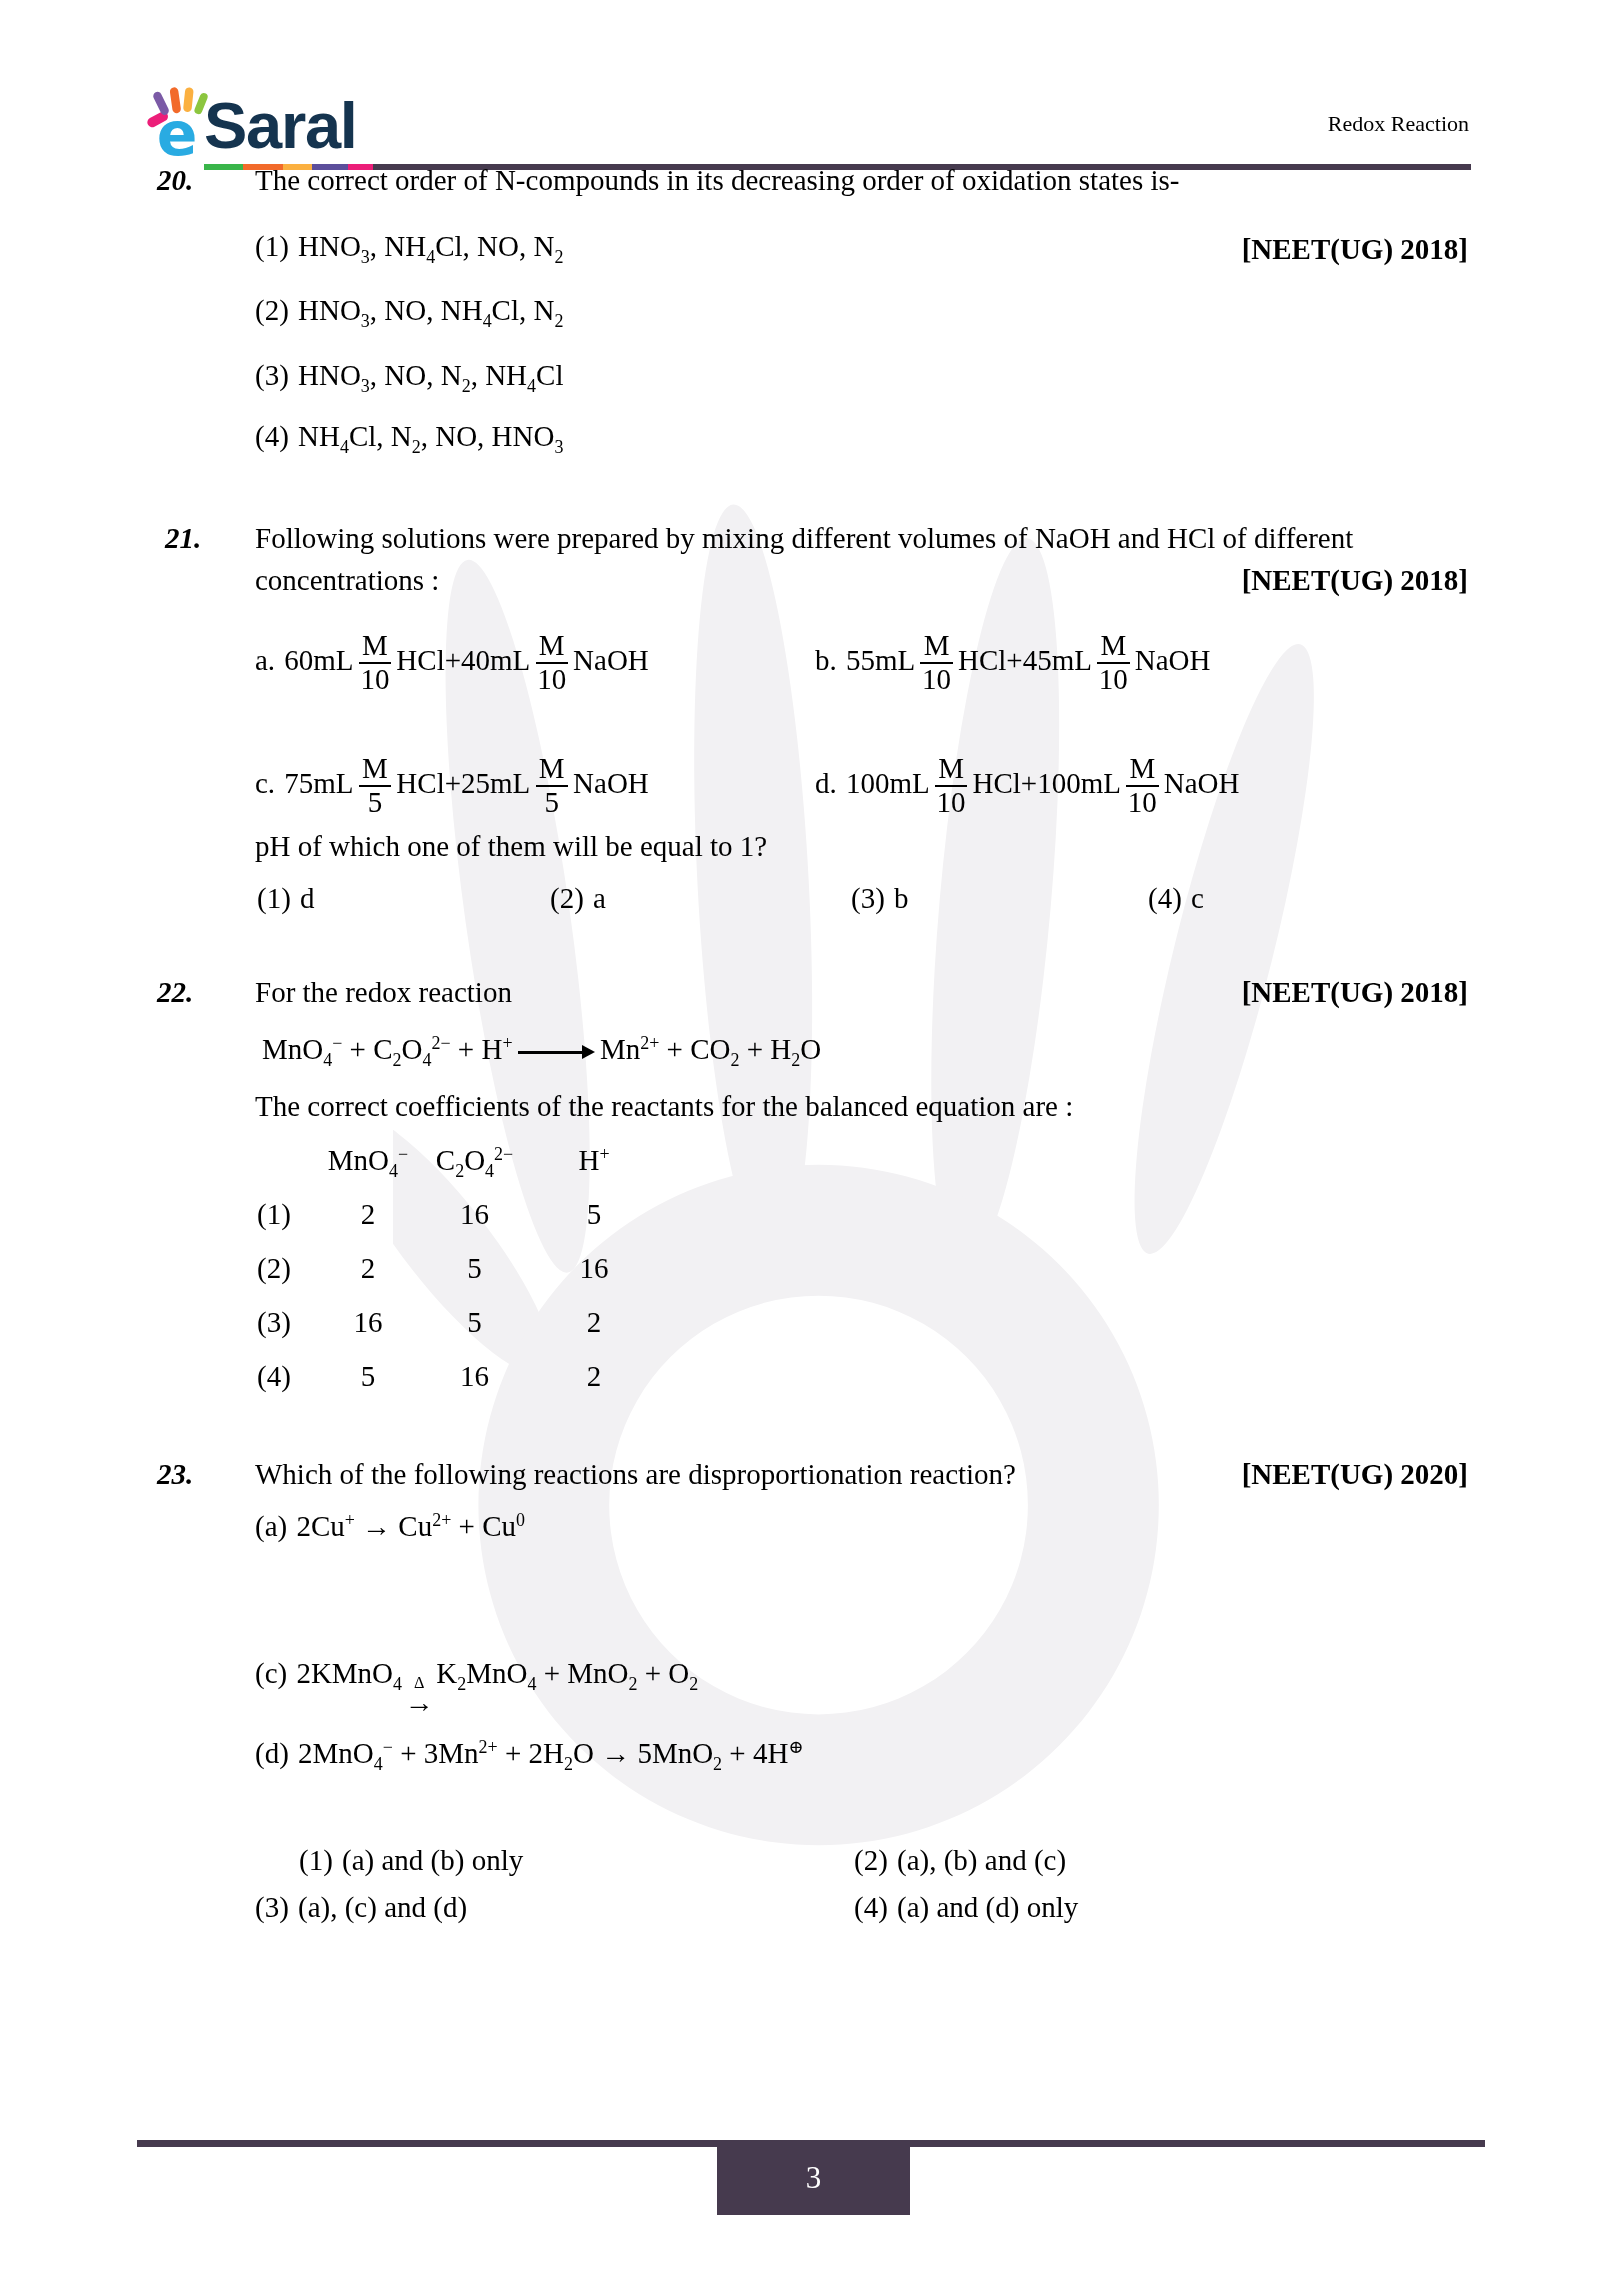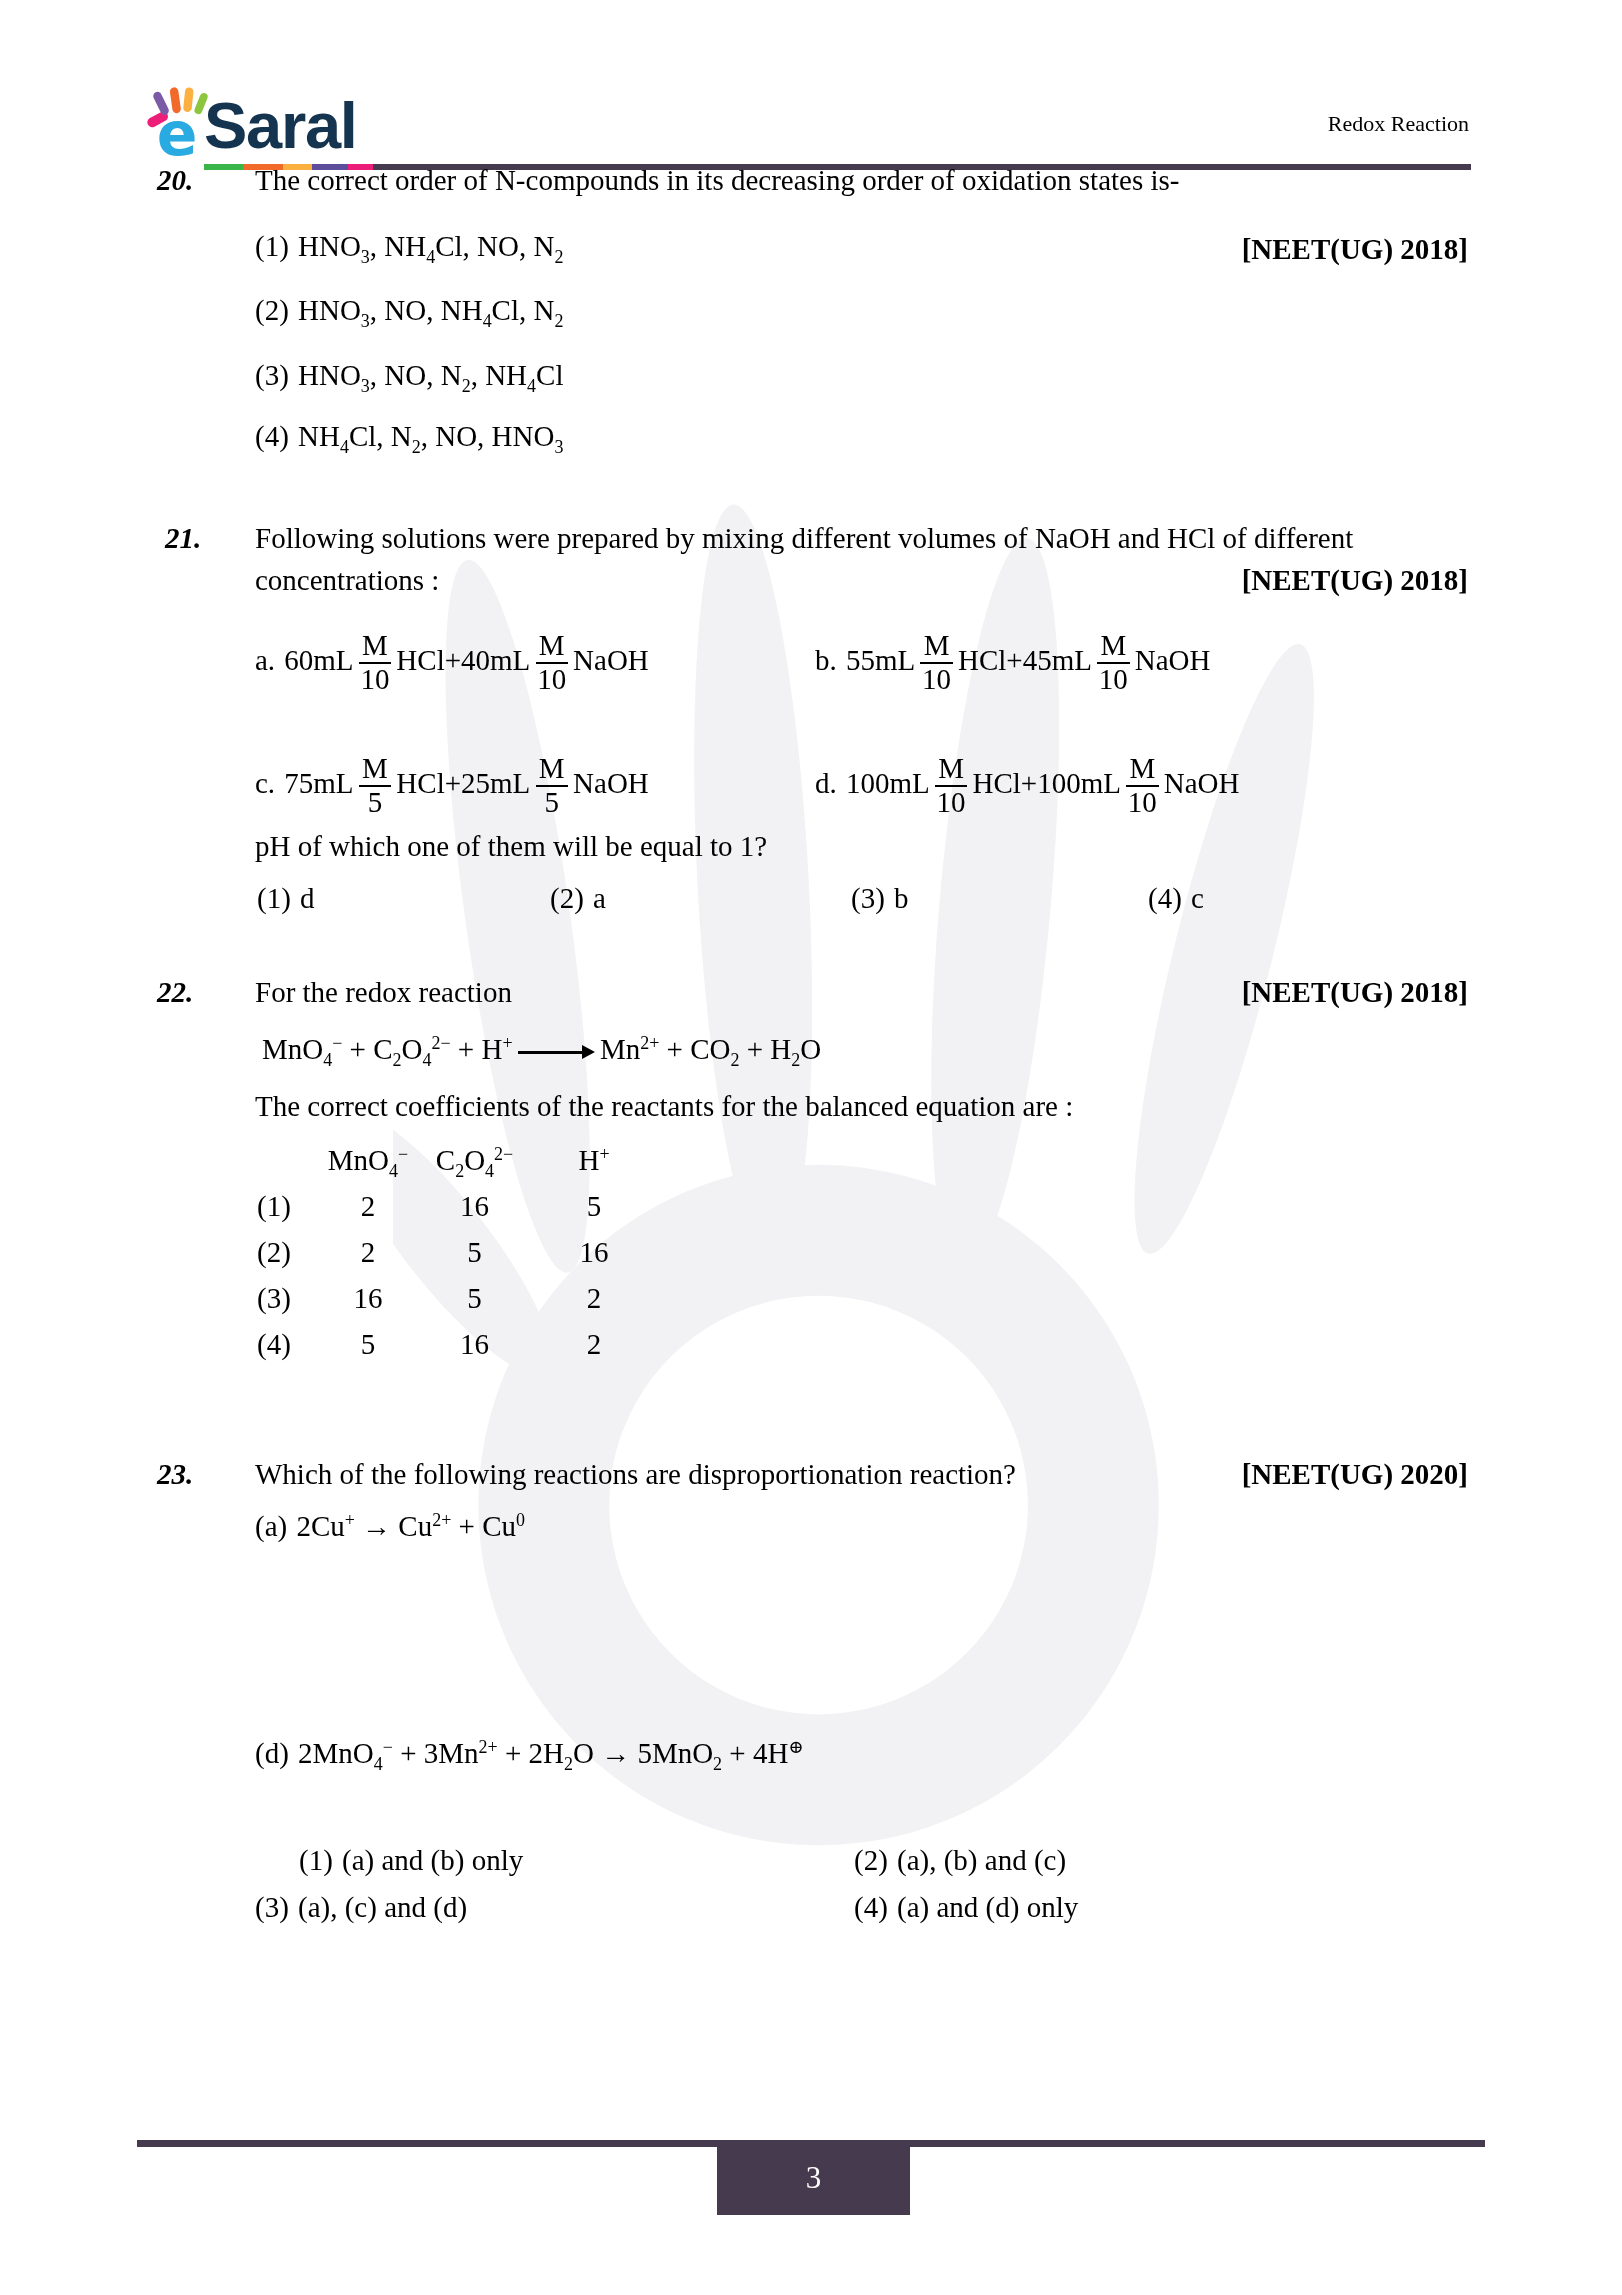--- a/index.html
+++ b/index.html
@@ -31,21 +31,21 @@
   .frac .fd{padding-top:1.3px;}
   .darr{display:inline-flex;flex-direction:column;align-items:center;line-height:.8;
         vertical-align:-5.2px;margin:0 2.6px;}
   .darr .dd{font-size:56%;line-height:1;}
   .larr{display:inline-block;position:relative;width:77px;height:19.6px;vertical-align:-3.3px;margin:0 5.2px;}
   .larr::before{content:"";position:absolute;left:0;right:9.2px;top:8.5px;height:2.6px;background:#000;}
   .larr::after{content:"";position:absolute;right:0;top:2px;width:0;height:0;
         border-left:13px solid #000;border-top:7.9px solid transparent;border-bottom:7.9px solid transparent;}
   
   .ctable{position:absolute;left:257px;top:1144px;display:grid;
-          grid-template-columns:62px 98px 115px 124px;row-gap:13px;}
+          grid-template-columns:62px 98px 115px 124px;row-gap:21px;}
   .ctable .c{text-align:center;}
   .ctable .l{text-align:left;}
   
   .frule{position:absolute;left:137px;top:2140px;width:1348px;height:6.5px;background:#463A4E;}
   .fbox{position:absolute;left:717px;top:2140px;width:193px;height:75px;background:#463A4E;
         display:flex;align-items:center;justify-content:center;color:#fff;font-size:31px;}
 </style>
 </head>
 <body>
 
@@ -195,20 +195,26 @@
     <span class="c">2</span>
   </div>
 
   <div class="qnum" style="top:1458px;">23.</div>
   <div class="qtext" style="top:1458px;">Which of the following reactions are disproportionation reaction?</div>
   <div class="tag" style="top:1458px;">[NEET(UG) 2020]</div>
 
   <div class="qtext" style="top:1510px;">
     <span class="olabel">(a)</span><span>2Cu<sup>+</sup> → Cu<sup>2+</sup> + Cu<sup>0</sup></span>
   </div>
+  <div class="qtext" style="top:1657px;">
+    <span class="olabel">(c)</span><span>2KMnO<sub>4</sub><span class="darr">
+          <span class="dd">Δ</span>
+          <span class="da">→</span>
+        </span>K<sub>2</sub>MnO<sub>4</sub> + MnO<sub>2</sub> + O<sub>2</sub></span>
+  </div>
   <div class="qtext" style="top:1737px;">
     <span class="olabel">(d)</span><span>2MnO<sub>4</sub><sup>−</sup> + 3Mn<sup>2+</sup> + 2H<sub>2</sub>O → 5MnO<sub>2</sub> + 4H<sup>⊕</sup></span>
   </div>
 
 
   <div class="abs" style="left:255px;top:1844px;margin-left:44px;">
     <span class="olabel">(1)</span><span>(a) and (b) only</span>
   </div>
   <div class="abs" style="left:854px;top:1844px;">
     <span class="olabel">(2)</span><span>(a), (b) and (c)</span>

